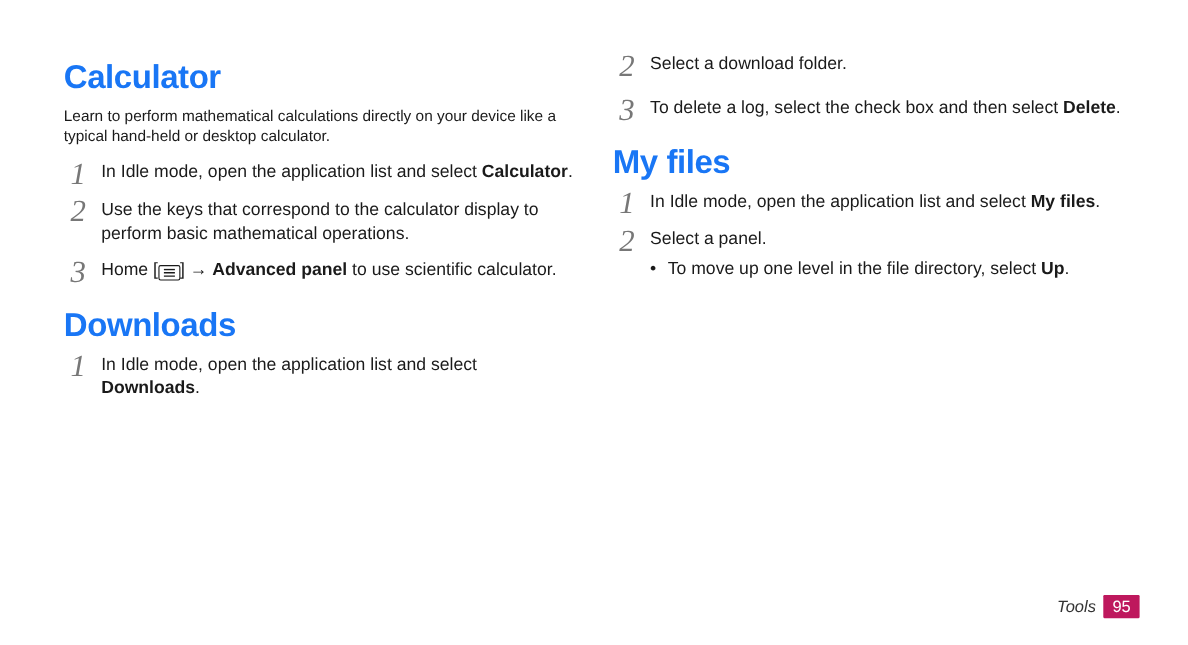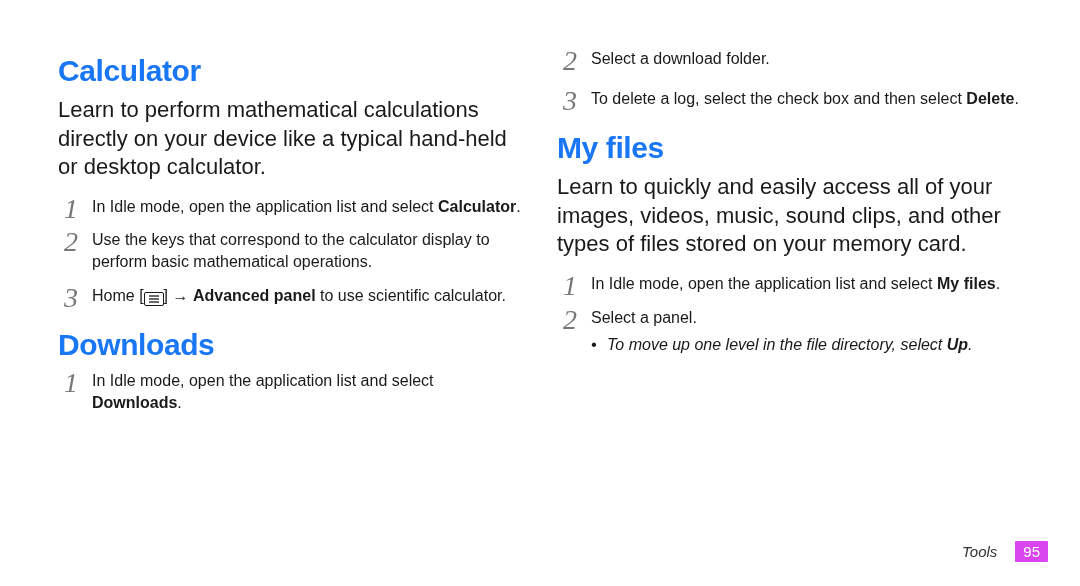--- a/index.html
+++ b/index.html
@@ -19,21 +19,21 @@
   }
   h2 {
     color: #1976f5;
     font-size: 30px;
     font-weight: 700;
     letter-spacing: -0.4px;
     margin-bottom: 8px;
     margin-top: 6px;
   }
   .col p.intro {
-    font-size: 22px;
+    font-size: 14px;
     line-height: 1.3;
     margin-bottom: 14px;
   }
   ol.steps {
     list-style: none;
     counter-reset: step;
     margin: 0 0 22px 0;
     padding: 0;
   }
   ol.steps > li {
@@ -65,21 +65,20 @@
     height: 14px;
     border: 1.3px solid #1a1a1a;
     border-radius: 2px;
     vertical-align: -2px;
   }
   .menu-icon svg { width: 12px; height: 8px; }
   ul.bullets {
     list-style: none;
     margin: 6px 0 0 0;
     padding: 0;
-    font-style: italic;
   }
   ul.bullets > li {
     position: relative;
     padding-left: 16px;
     margin-bottom: 5px;
     font-size: 16px;
     line-height: 1.35;
   }
   ul.bullets > li::before {
     content: "•";
@@ -87,30 +86,30 @@
     left: 0;
     top: 0;
     font-size: 16px;
   }
   .subline {
     display: block;
     margin-top: 18px;
   }
   .footer {
     position: absolute;
-    right: 32px;
+    right: 44px;
     bottom: 24px;
     display: flex;
     align-items: center;
-    gap: 18px;
+    gap: 7px;
     font-size: 15px;
   }
   .footer .section-name { font-style: italic; color: #333; }
   .footer .pagenum {
-    background: #d946ef;
+    background: #be185d;
     color: #fff;
     padding: 2px 8px;
     font-size: 15px;
     border-radius: 1px;
   }
 </style>
 </head>
 <body>
 
 <div class="col">
@@ -149,21 +148,20 @@
   <ol class="steps" style="counter-reset: step 1;">
     <li>Select a download folder.</li>
     <li>
       <span class="subline">
         <span>To delete a log, select the check box and then select </span><span class="bold">Delete</span><span>.</span>
       </span>
     </li>
   </ol>
 
   <h2>My files</h2>
-  <p class="intro">Learn to quickly and easily access all of your images, videos, music, sound clips, and other types of files stored on your memory card.</p>
 
   <ol class="steps">
     <li>
       <span>In Idle mode, open the application list and select </span><span class="bold">My files</span><span>.</span>
     </li>
     <li>
       <span>Select a panel.</span>
       <ul class="bullets">
         <li>
           <span>To move up one level in the file directory, select </span><span class="bold">Up</span><span>.</span>

